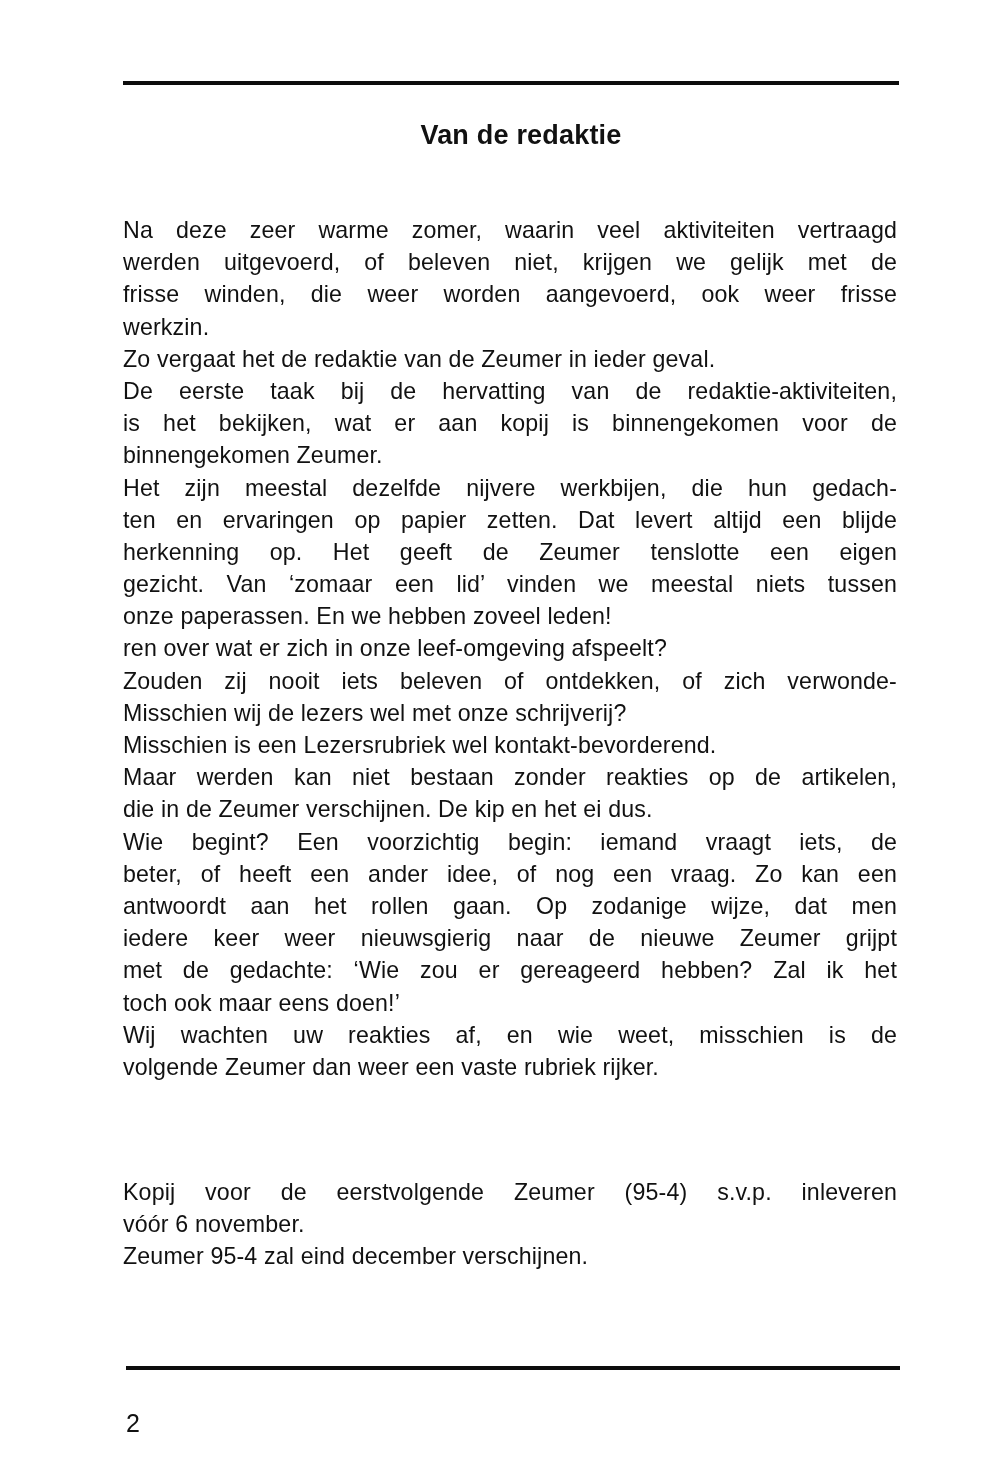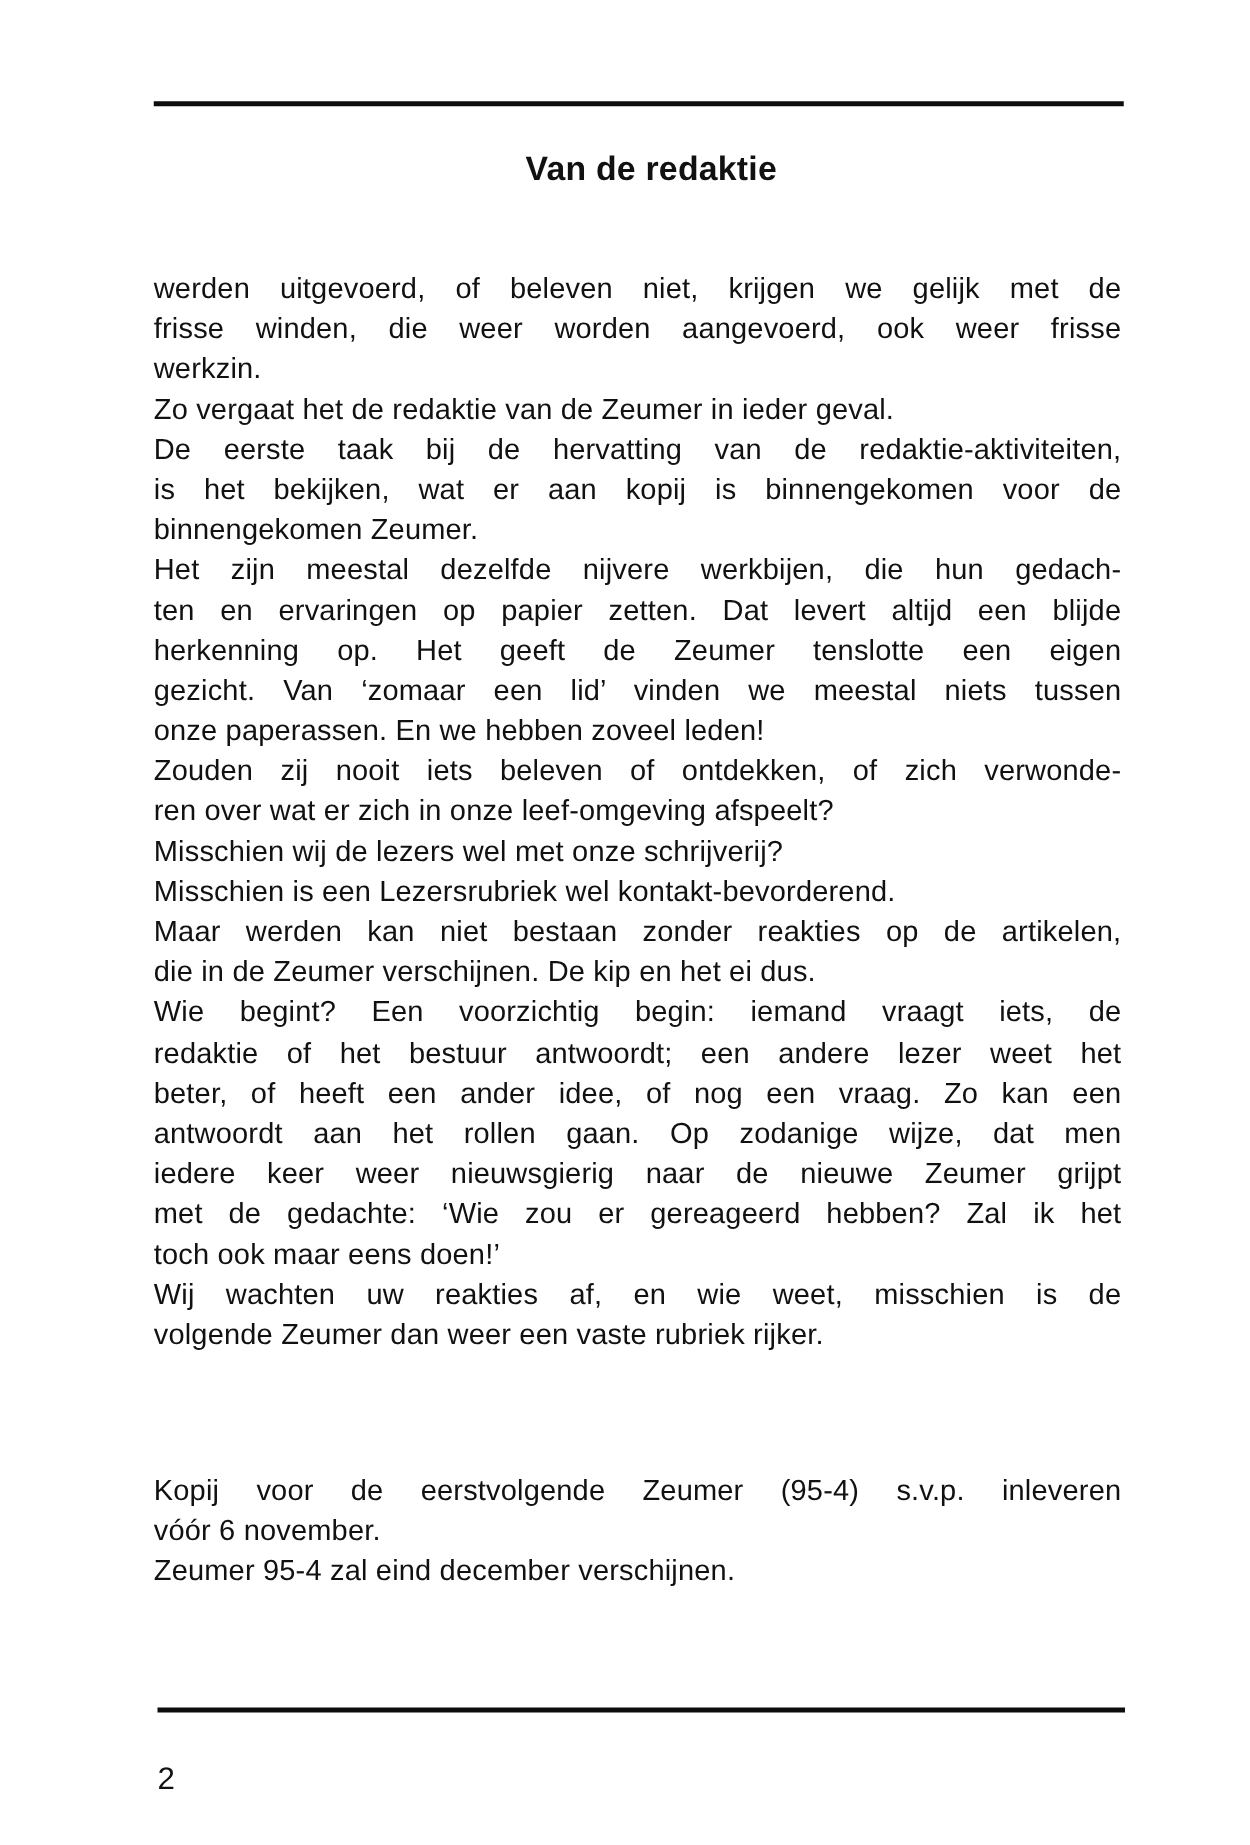--- a/index.html
+++ b/index.html
@@ -76,40 +76,40 @@
     }
   </style>
 </head>
 <body>
 
 <div class="rule rule-top"></div>
 
 <h1 class="title">Van de redaktie</h1>
 
 <div class="body-text main-text">
+  <span class="line justify">Na deze zeer warme zomer, waarin veel aktiviteiten vertraagd</span>
   <span class="line justify">werden uitgevoerd, of beleven niet, krijgen we gelijk met de</span>
   <span class="line justify">frisse winden, die weer worden aangevoerd, ook weer frisse</span>
   <span class="line">werkzin.</span>
   <span class="line">Zo vergaat het de redaktie van de Zeumer in ieder geval.</span>
   <span class="line justify">De eerste taak bij de hervatting van de redaktie-aktiviteiten,</span>
   <span class="line justify">is het bekijken, wat er aan kopij is binnengekomen voor de</span>
   <span class="line">binnengekomen Zeumer.</span>
   <span class="line justify">Het zijn meestal dezelfde nijvere werkbijen, die hun gedach-</span>
   <span class="line justify">ten en ervaringen op papier zetten. Dat levert altijd een blijde</span>
   <span class="line justify">herkenning op. Het geeft de Zeumer tenslotte een eigen</span>
   <span class="line justify">gezicht. Van ‘zomaar een lid’ vinden we meestal niets tussen</span>
   <span class="line">onze paperassen. En we hebben zoveel leden!</span>
+  <span class="line">ren over wat er zich in onze leef-omgeving afspeelt?</span>
   <span class="line justify">Zouden zij nooit iets beleven of ontdekken, of zich verwonde-</span>
-  <span class="line">ren over wat er zich in onze leef-omgeving afspeelt?</span>
   <span class="line">Misschien wij de lezers wel met onze schrijverij?</span>
   <span class="line"><span>Misschien is een </span><b>Lezersrubriek</b><span> wel kontakt-bevorderend.</span></span>
   <span class="line justify">Maar werden kan niet bestaan zonder reakties op de artikelen,</span>
   <span class="line">die in de Zeumer verschijnen. De kip en het ei dus.</span>
   <span class="line justify">Wie begint? Een voorzichtig begin: iemand vraagt iets, de</span>
-  <span class="line justify">redaktie of het bestuur antwoordt; een andere lezer weet het</span>
   <span class="line justify">beter, of heeft een ander idee, of nog een vraag. Zo kan een</span>
   <span class="line justify">antwoordt aan het rollen gaan. Op zodanige wijze, dat men</span>
   <span class="line justify">iedere keer weer nieuwsgierig naar de nieuwe Zeumer grijpt</span>
   <span class="line justify">met de gedachte: ‘Wie zou er gereageerd hebben? Zal ik het</span>
   <span class="line">toch ook maar eens doen!’</span>
   <span class="line justify">Wij wachten uw reakties af, en wie weet, misschien is de</span>
   <span class="line">volgende Zeumer dan weer een vaste rubriek rijker.</span>
 </div>
 
 <div class="body-text notice-text">

